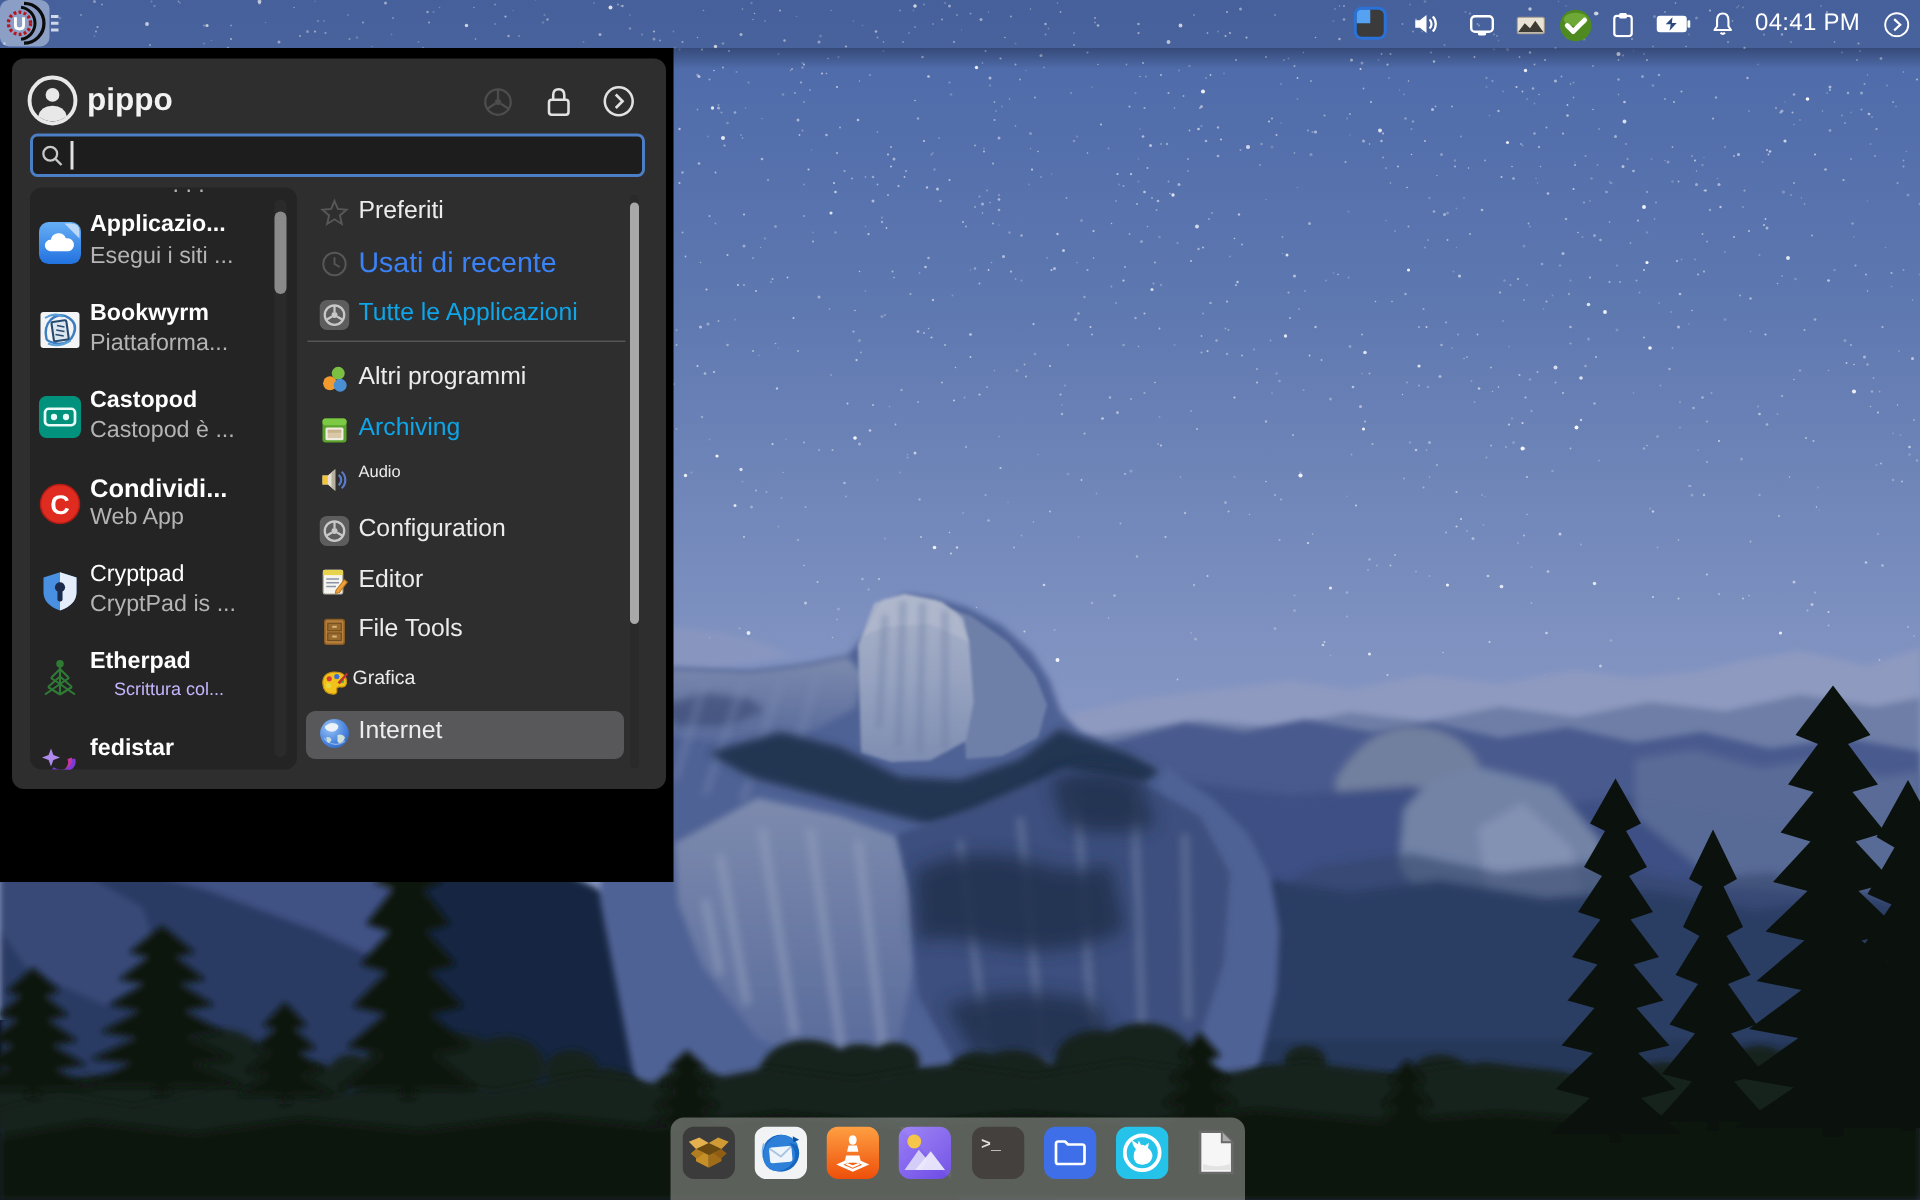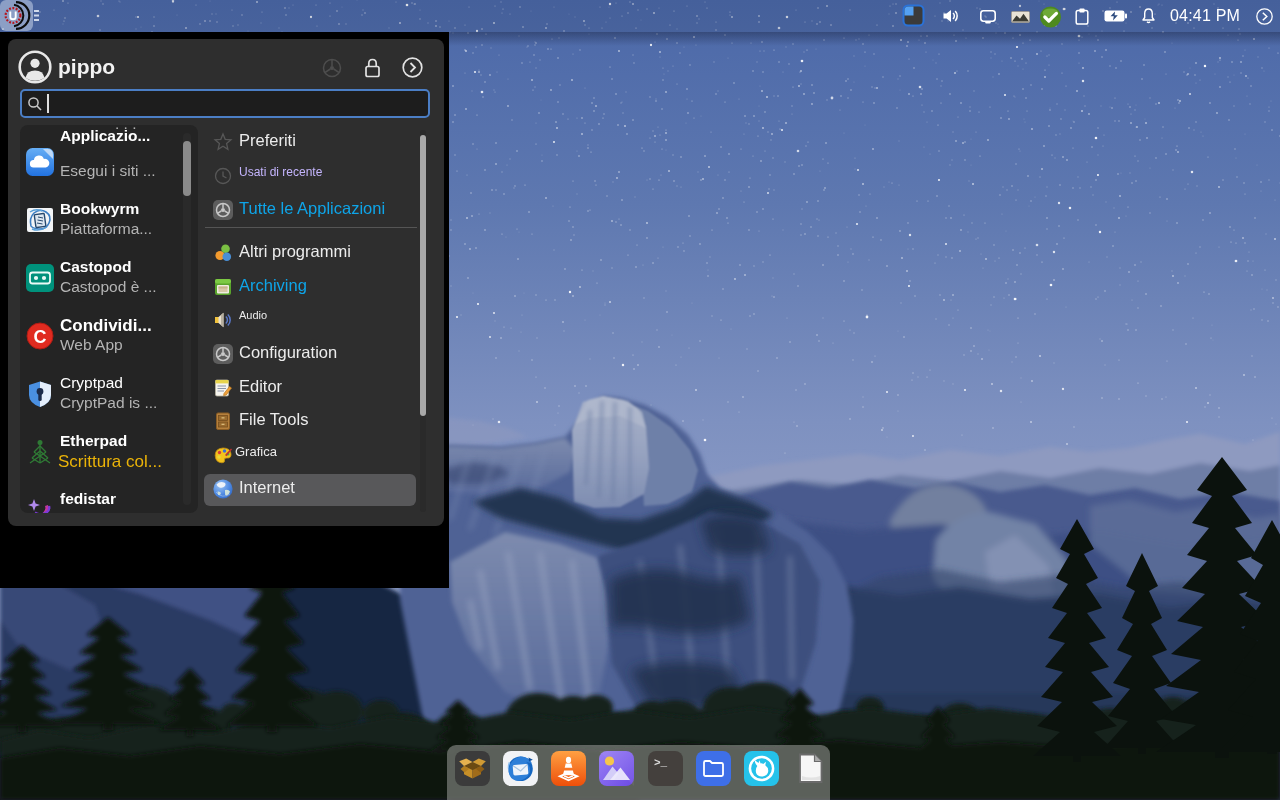--- a/index.html
+++ b/index.html
@@ -2174,21 +2174,21 @@
             <defs>
               <linearGradient id="gb1" x1="0" y1="0" x2="0" y2="1">
                 <stop offset="0" stop-color="#66aef5"></stop>
                 <stop offset="1" stop-color="#2272e0"></stop>
               </linearGradient>
             </defs>
             <rect width="28" height="28" rx="6.5" fill="url(#gb1)"></rect>
             <path d="M17,1 L27,11 L27,6.5 Q27,1 21.5,1 Z" fill="#cfe2f8" opacity="0.85"></path>
             <path d="M7.5,19.5 a3.8,3.8 0 0 1 0.4,-7.6 a5.2,5.2 0 0 1 10,-1 a4.2,4.2 0 0 1 2,8.6 Z" fill="#fff"></path>
           </svg></div>
-        <div style="position:absolute;left:40px;top:2px;width:130px;font-size:15.5px;font-weight:bold;color:#fff;white-space:nowrap">Applicazio...</div>
+        <div style="position:absolute;left:40px;top:16px;width:130px;font-size:15.5px;font-weight:bold;color:#fff;white-space:nowrap">Applicazio...</div>
         <div style="position:absolute;left:40px;top:37px;width:130px;font-size:15.5px;color:#b4b4b4;white-space:nowrap">Esegui i siti ...</div>
         <div style="position:absolute;left:6px;top:81px;width:28px;height:28px"><svg width="28" height="28" viewBox="0 0 28 28">
             <rect x="1" y="2" width="26" height="24" rx="2" fill="#f2f4f6"></rect>
             <path d="M5,20 Q3,12 8,7 Q14,2 20,6 Q26,10 23,17 Q20,24 12,23 Q6,22 5,20Z" fill="none" stroke="#3d7ec2" stroke-width="1.6"></path>
             <rect x="9" y="8" width="10" height="13" rx="1" fill="#dce6f0" stroke="#27496e" stroke-width="1.4" transform="rotate(-8 14 14)"></rect>
             <path d="M4,6 Q10,2 16,5 M6,23 Q13,26 21,21" stroke="#5aa0d8" stroke-width="1.4" fill="none"></path>
             <path d="M12,11 L17,12 M11.5,14 L17,15 M11,17 L16.5,18" stroke="#27496e" stroke-width="1" fill="none"></path>
           </svg></div>
         <div style="position:absolute;left:40px;top:75px;width:130px;font-size:15.5px;font-weight:bold;color:#fff;white-space:nowrap">Bookwyrm</div>
         <div style="position:absolute;left:40px;top:95px;width:130px;font-size:15.5px;color:#b4b4b4;white-space:nowrap">Piattaforma...</div>
@@ -2219,39 +2219,39 @@
             <g stroke="#2f7a35" stroke-width="1.4" fill="none">
               <path d="M14,3 L14,25"></path>
               <path d="M14,8 L8,14 M14,8 L20,14"></path>
               <path d="M14,13 L6,20 M14,13 L22,20"></path>
               <path d="M14,18 L4,25 M14,18 L24,25"></path>
               <path d="M8,14 L14,18 M20,14 L14,18 M6,20 L14,25 M22,20 L14,25"></path>
               <circle cx="14" cy="4.5" r="1.8" fill="#2f7a35"></circle>
             </g>
           </svg></div>
         <div style="position:absolute;left:40px;top:307px;width:130px;font-size:15.5px;font-weight:bold;color:#fff;white-space:nowrap">Etherpad</div>
-        <div style="position:absolute;left:38px;top:327px;width:130px;font-size:17px;color:#eab308;white-space:nowrap">Scrittura col...</div>
+        <div style="position:absolute;left:56px;top:327px;width:130px;font-size:12px;color:#c4b5fd;white-space:nowrap">Scrittura col...</div>
         <div style="position:absolute;left:6px;top:371px;width:28px;height:28px"><svg width="28" height="28" viewBox="0 0 28 28">
             <path d="M8,3 L9.6,7.4 L14,9 L9.6,10.6 L8,15 L6.4,10.6 L2,9 L6.4,7.4 Z" fill="#b089ec"></path>
             <path d="M2,20.5 Q10,24 16.5,19.5 Q22.5,15 20.5,9.5" fill="none" stroke="#c2369e" stroke-width="3.2"></path>
             <path d="M9,16.5 Q15,20.5 21,16 Q24,13.5 23,10" fill="none" stroke="#7a3bd6" stroke-width="2.4"></path>
           </svg></div>
         <div style="position:absolute;left:40px;top:365px;width:130px;font-size:15.5px;font-weight:bold;color:#fff;white-space:nowrap">fedistar</div>
 <div style="position:absolute;left:163px;top:8px;width:8px;height:372px;background:#2a2a2a;border-radius:4px"></div>
 <div style="position:absolute;left:163px;top:16px;width:8px;height:55px;background:#8a8a8a;border-radius:4px"></div>
 </div>
 <div style="position:absolute;left:205px;top:93px;width:20px;height:20px"><svg width="20" height="20" viewBox="0 0 20 20">
           <path d="M10,2 L12.2,7.3 L18,7.8 L13.6,11.6 L14.9,17.3 L10,14.2 L5.1,17.3 L6.4,11.6 L2,7.8 L7.8,7.3 Z" fill="none" stroke="#8a8a8a" stroke-width="1.3" opacity="0.45"></path>
         </svg></div>
       <div style="position:absolute;left:231px;top:92px;font-size:16.5px;color:#ececec;white-space:nowrap">Preferiti</div>
       <div style="position:absolute;left:205px;top:127px;width:20px;height:20px"><svg width="20" height="20" viewBox="0 0 20 20">
           <circle cx="10" cy="10" r="7.5" fill="none" stroke="#8a8a8a" stroke-width="1.3" opacity="0.45"></circle>
           <path d="M10,5.5 L10,10 L13.5,12" stroke="#8a8a8a" stroke-width="1.3" fill="none" opacity="0.45"></path>
         </svg></div>
-      <div style="position:absolute;left:231px;top:126px;font-size:12px;color:#c4b5fd;white-space:nowrap">Usati di recente</div>
+      <div style="position:absolute;left:231px;top:126px;font-size:19px;color:#3b82f6;white-space:nowrap">Usati di recente</div>
       <div style="position:absolute;left:205px;top:161px;width:20px;height:20px"><svg width="20" height="20" viewBox="0 0 20 20">
           <rect width="20" height="20" rx="5" fill="#5d5d5d"></rect>
           <circle cx="10" cy="10" r="6.5" fill="none" stroke="#c8c8c8" stroke-width="1.5"></circle>
           <circle cx="10" cy="10" r="2" fill="#c8c8c8"></circle>
           <path d="M10,8 L10,3.5 M8.3,11 L4.4,13.3 M11.7,11 L15.6,13.3" stroke="#c8c8c8" stroke-width="1.5"></path>
         </svg></div>
       <div style="position:absolute;left:231px;top:160px;font-size:16.5px;color:#0ea5e9;white-space:nowrap">Tutte le Applicazioni</div>
       <div style="position:absolute;left:205px;top:204px;width:20px;height:20px"><svg width="20" height="20" viewBox="0 0 20 20">
           <circle cx="7" cy="12.5" r="4.6" fill="#f29a2e"></circle>
           <circle cx="12.5" cy="5.8" r="4.3" fill="#7bc043"></circle>

